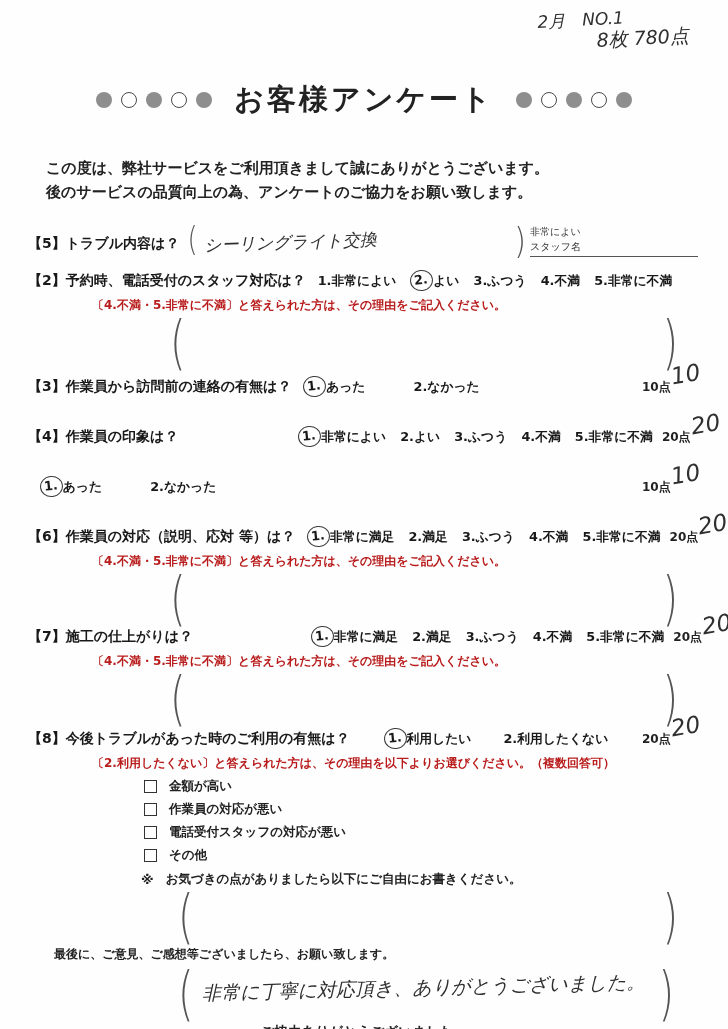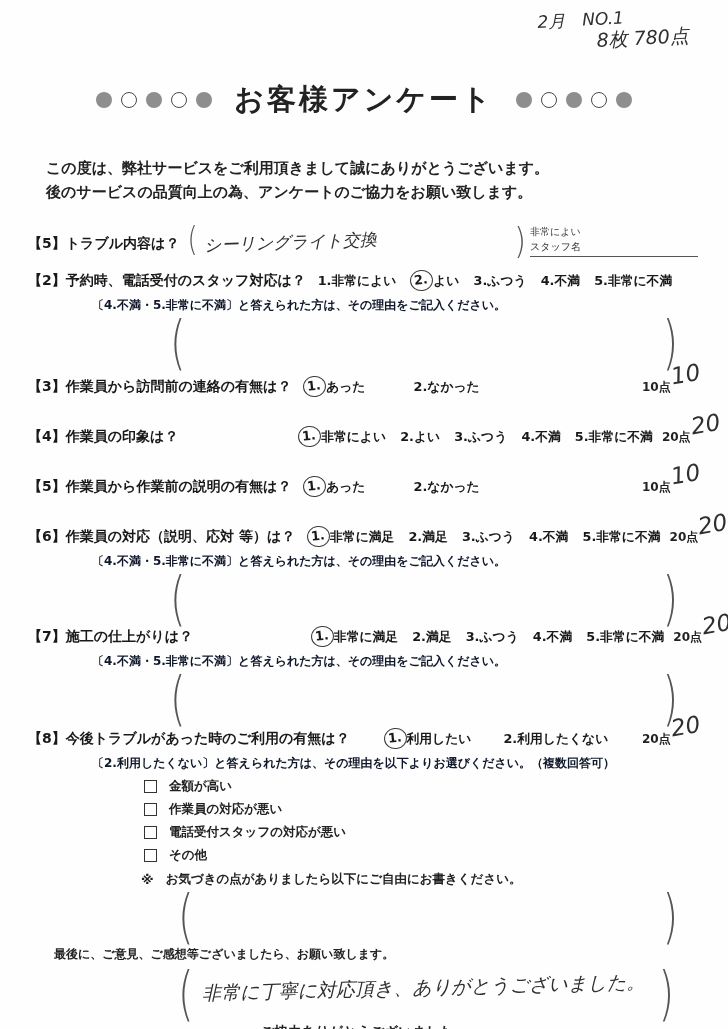--- a/index.html
+++ b/index.html
@@ -52,21 +52,21 @@
   .optn{display:inline-block;}
   .optn.circ{
     border:1.7px solid #3b3b3b;border-radius:50%;
     padding:1px 4px 3px 3px;transform:rotate(-6deg);
     position:relative;top:-1px;
   }
   .score{margin-left:auto;white-space:nowrap;display:flex;align-items:baseline;}
   .score-label{font-size:12px;font-weight:700;color:#222;}
   .score-val{font-size:23px;position:relative;top:-9px;transform:rotate(-10deg);display:inline-block;line-height:0.8;}
   .reason{
-    margin:5px 0 0 64px;font-size:12px;font-weight:700;color:#0f172a;
+    margin:5px 0 0 64px;font-size:12px;font-weight:700;color:#b91c1c;
   }
   .paren-area{
     display:flex;justify-content:space-between;align-items:flex-start;
     margin:0 22px 0 142px;
     height:50px;
   }
   .bigparen{
     font-size:40px;font-weight:300;color:#555;
     transform:scaleY(1.45);transform-origin:top;line-height:1;
   }
@@ -185,21 +185,20 @@
       <span class="opt"><span class="optn">4.</span><span>不満</span></span>
       <span class="opt"><span class="optn">5.</span><span>非常に不満</span></span>
     </span>
     <span class="score">
       <span class="score-label">20点</span>
       <span class="score-val hw">20</span>
     </span>
   </div>
 
   <div class="q mt26">
-    <span class="q-label">【5】作業員から作業前の説明の有無は？</span>
     <span class="opts">
       <span class="opt"><span class="optn circ">1.</span><span>あった</span></span>
       <span class="opt"><span class="gap"></span><span class="optn">2.</span><span>なかった</span></span>
     </span>
     <span class="score">
       <span class="score-label">10点</span>
       <span class="score-val hw">10</span>
     </span>
   </div>
 

